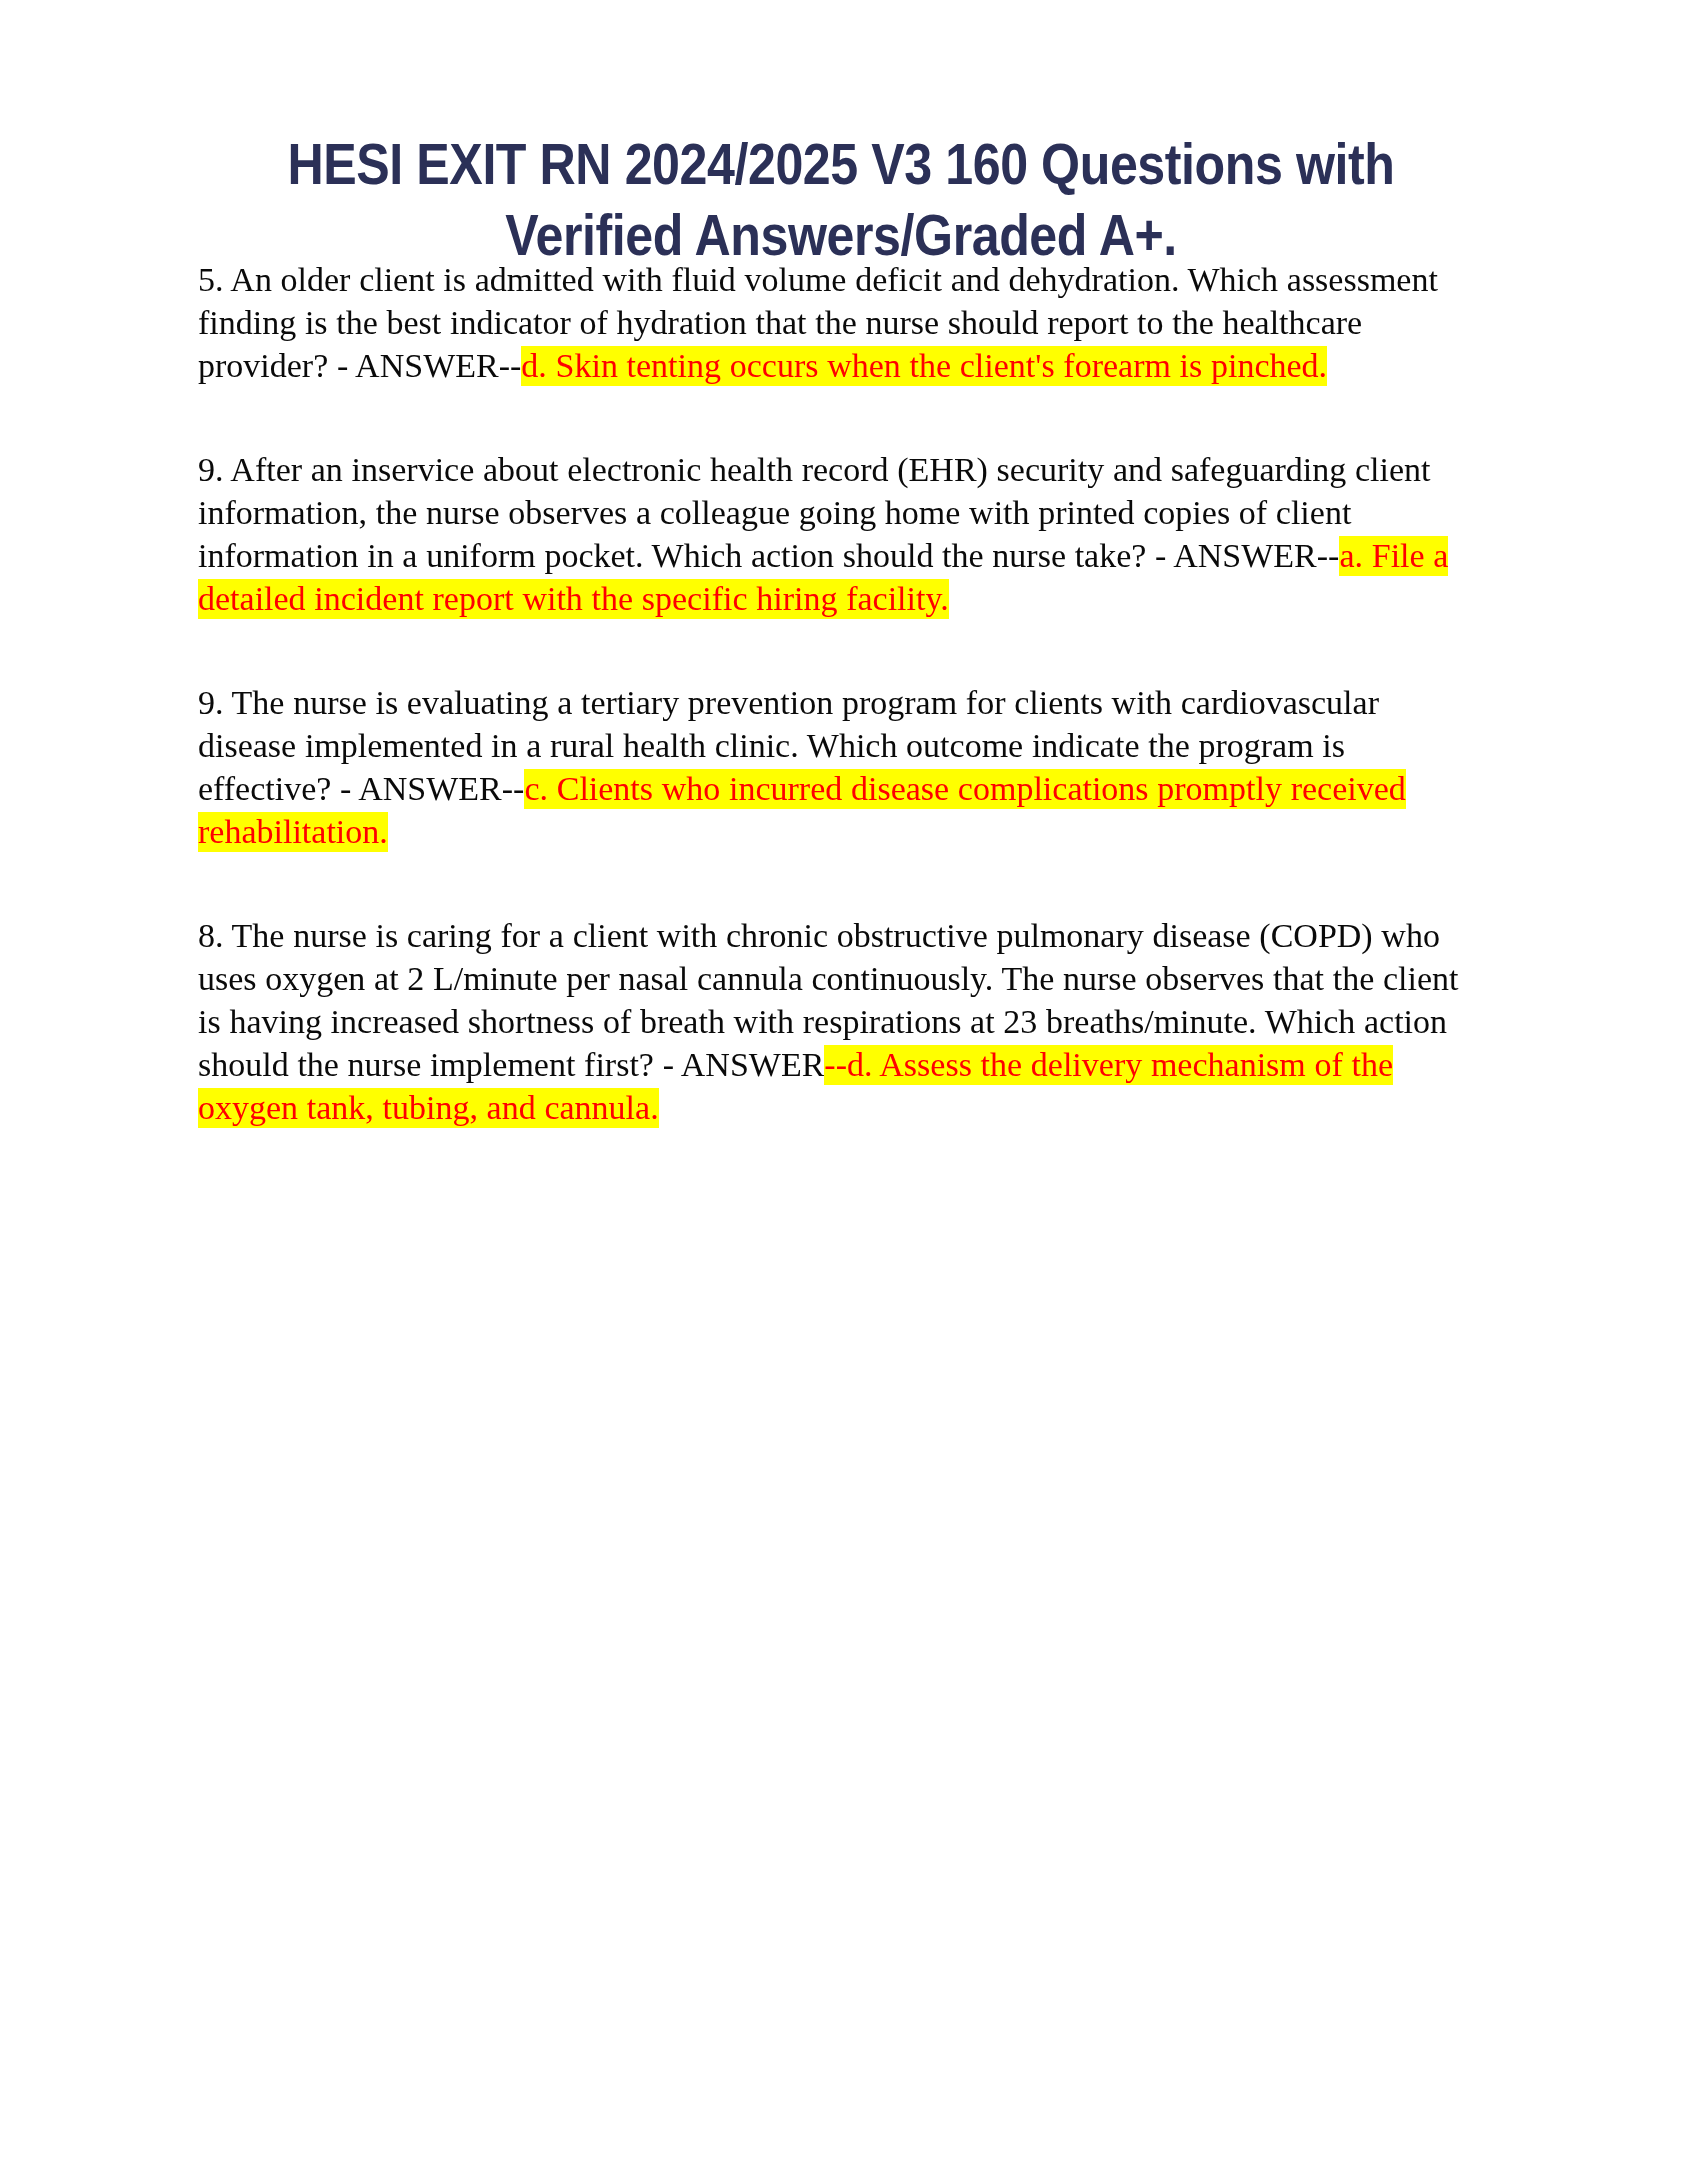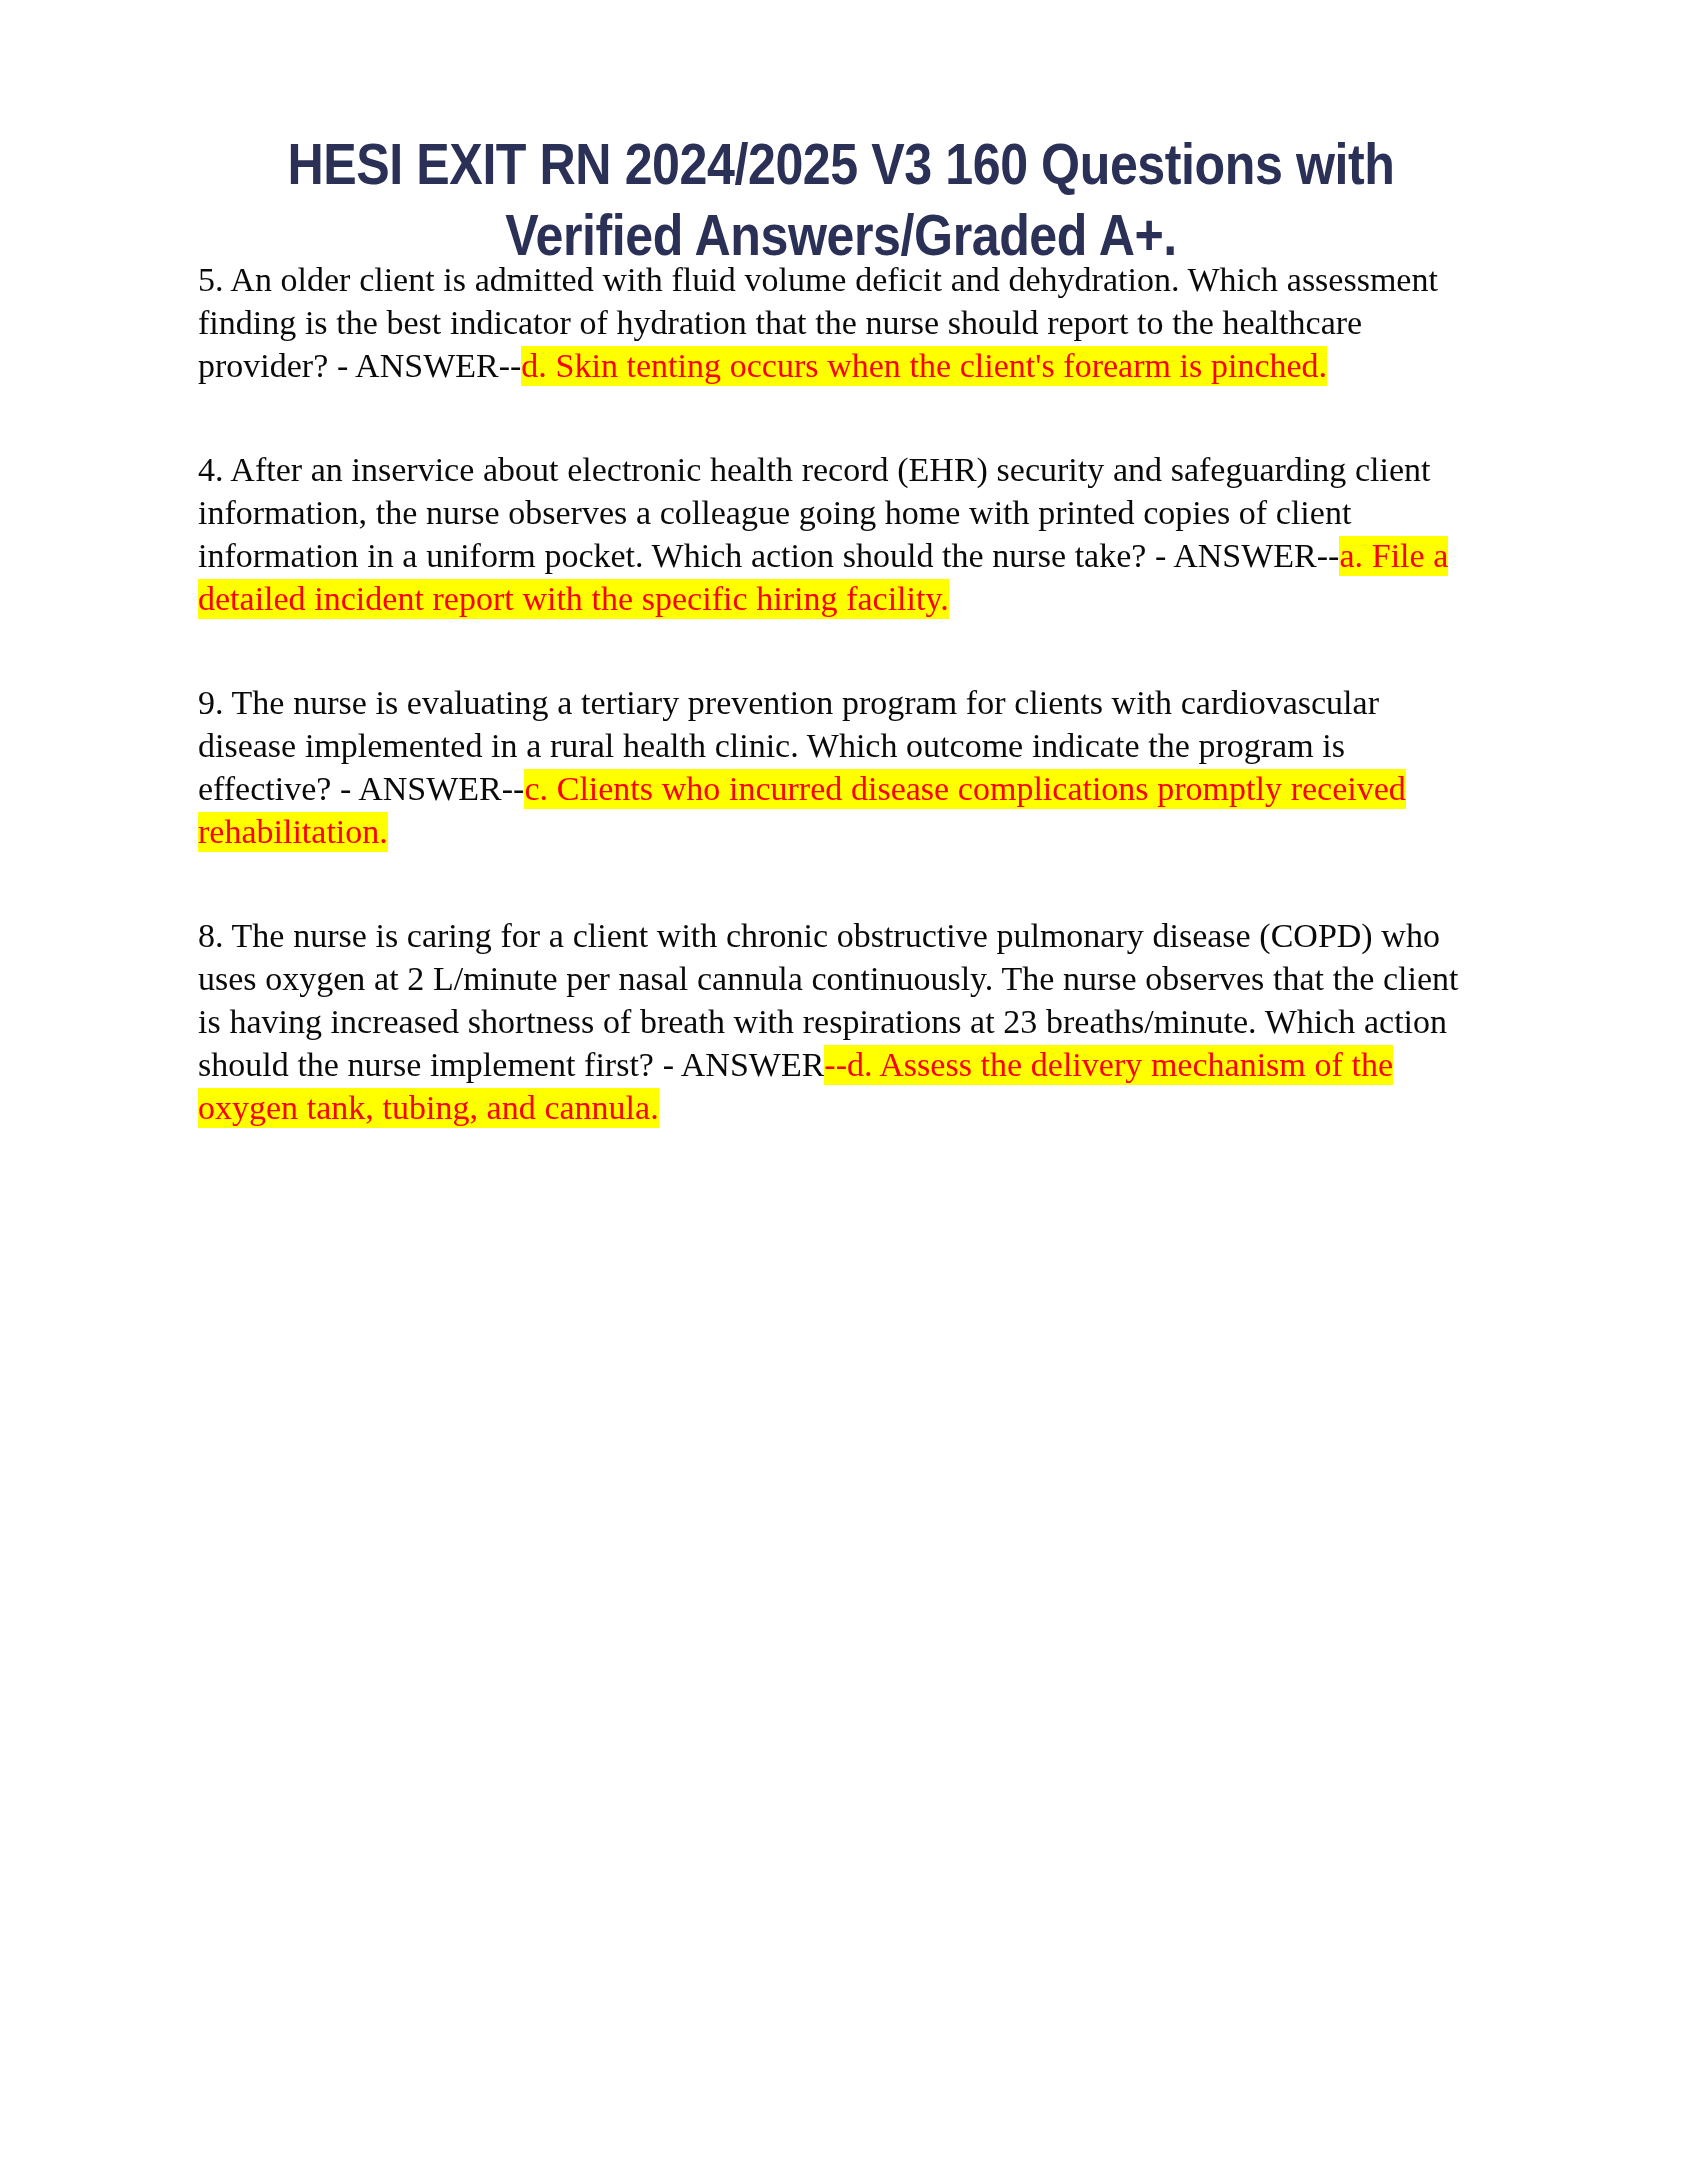--- a/index.html
+++ b/index.html
@@ -82,21 +82,21 @@
     <span>Verified Answers/Graded A+.</span>
   </h1>
 
   <div class="body-area">
 
     <p class="qa-block">
       <span class="qtext">5. An older client is admitted with fluid volume deficit and dehydration. Which assessment finding is the best indicator of hydration that the nurse should report to the healthcare provider? - ANSWER--</span><span class="hl">d. Skin tenting occurs when the client's forearm is pinched.</span>
     </p>
 
     <p class="qa-block">
-      <span class="qtext">4. After an inservice about electronic health record (EHR) security and safeguarding client information, the nurse observes a colleague going home with printed copies of client information in a uniform pocket. Which action should the nurse take? - ANSWER--</span><span class="hl">a. File a detailed incident report with the specific hiring facility.</span>
+      <span class="qtext">9. After an inservice about electronic health record (EHR) security and safeguarding client information, the nurse observes a colleague going home with printed copies of client information in a uniform pocket. Which action should the nurse take? - ANSWER--</span><span class="hl">a. File a detailed incident report with the specific hiring facility.</span>
     </p>
 
     <p class="qa-block">
       <span class="qtext">9. The nurse is evaluating a tertiary prevention program for clients with cardiovascular disease implemented in a rural health clinic. Which outcome indicate the program is effective? - ANSWER--</span><span class="hl">c. Clients who incurred disease complications promptly received rehabilitation.</span>
     </p>
 
     <p class="qa-block">
       <span class="qtext">8. The nurse is caring for a client with chronic obstructive pulmonary disease (COPD) who uses oxygen at 2 L/minute per nasal cannula continuously. The nurse observes that the client is having increased shortness of breath with respirations at 23 breaths/minute. Which action should the nurse implement first? - ANSWER</span><span class="hl">--d. Assess the delivery mechanism of the oxygen tank, tubing, and cannula.</span>
     </p>
 

